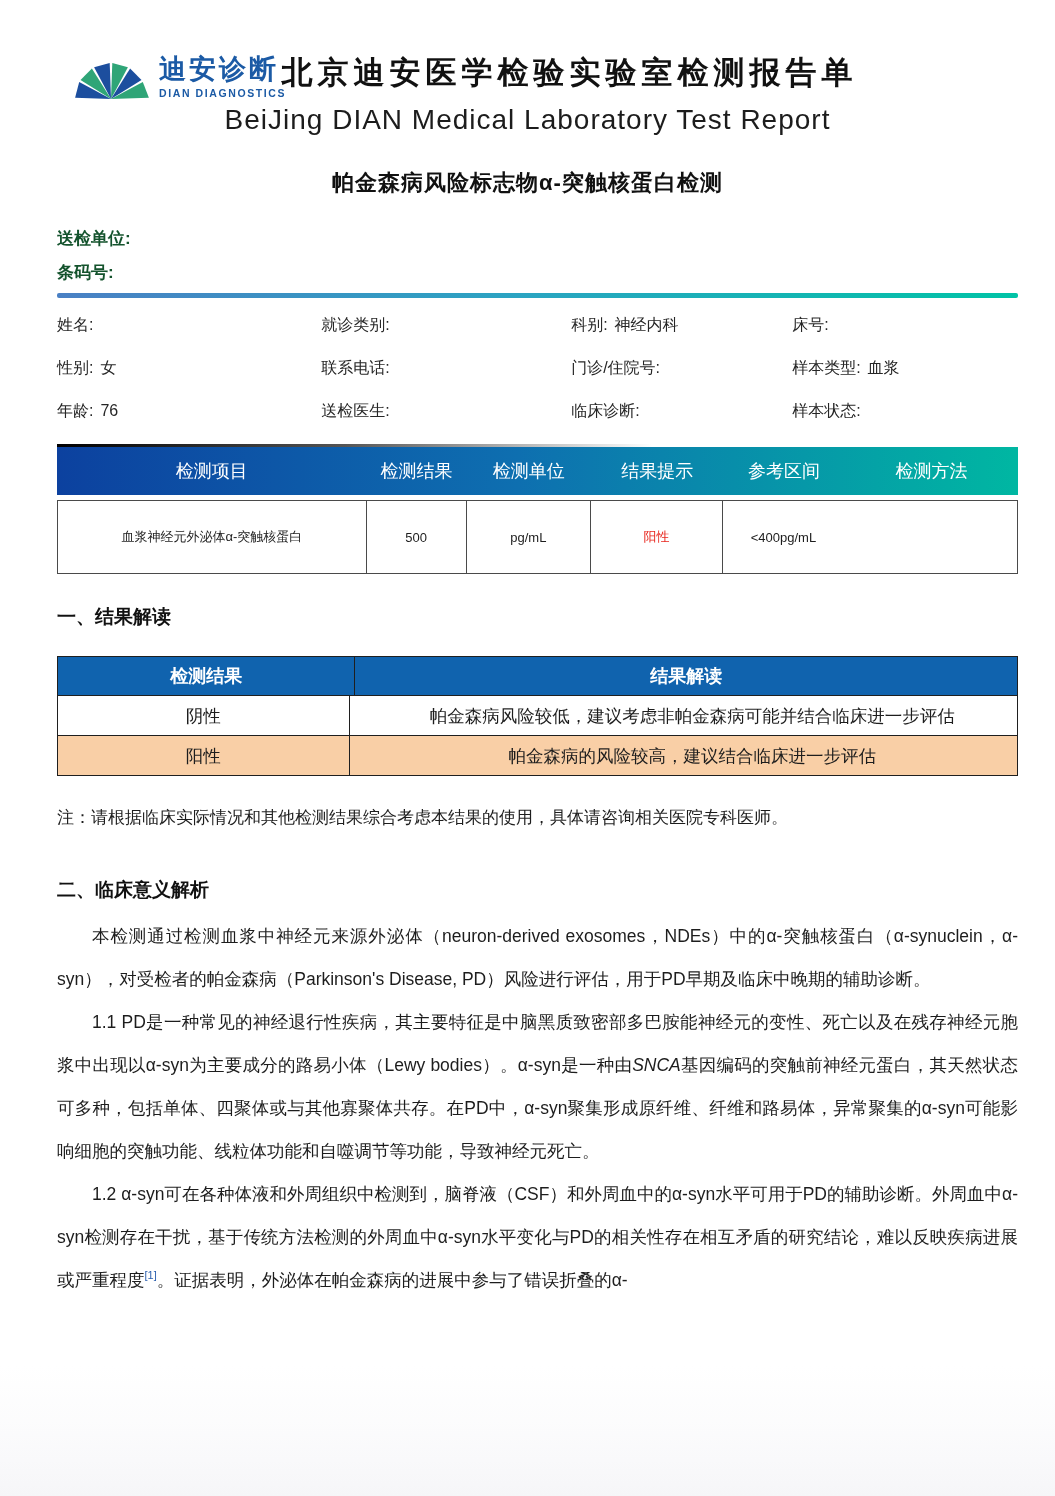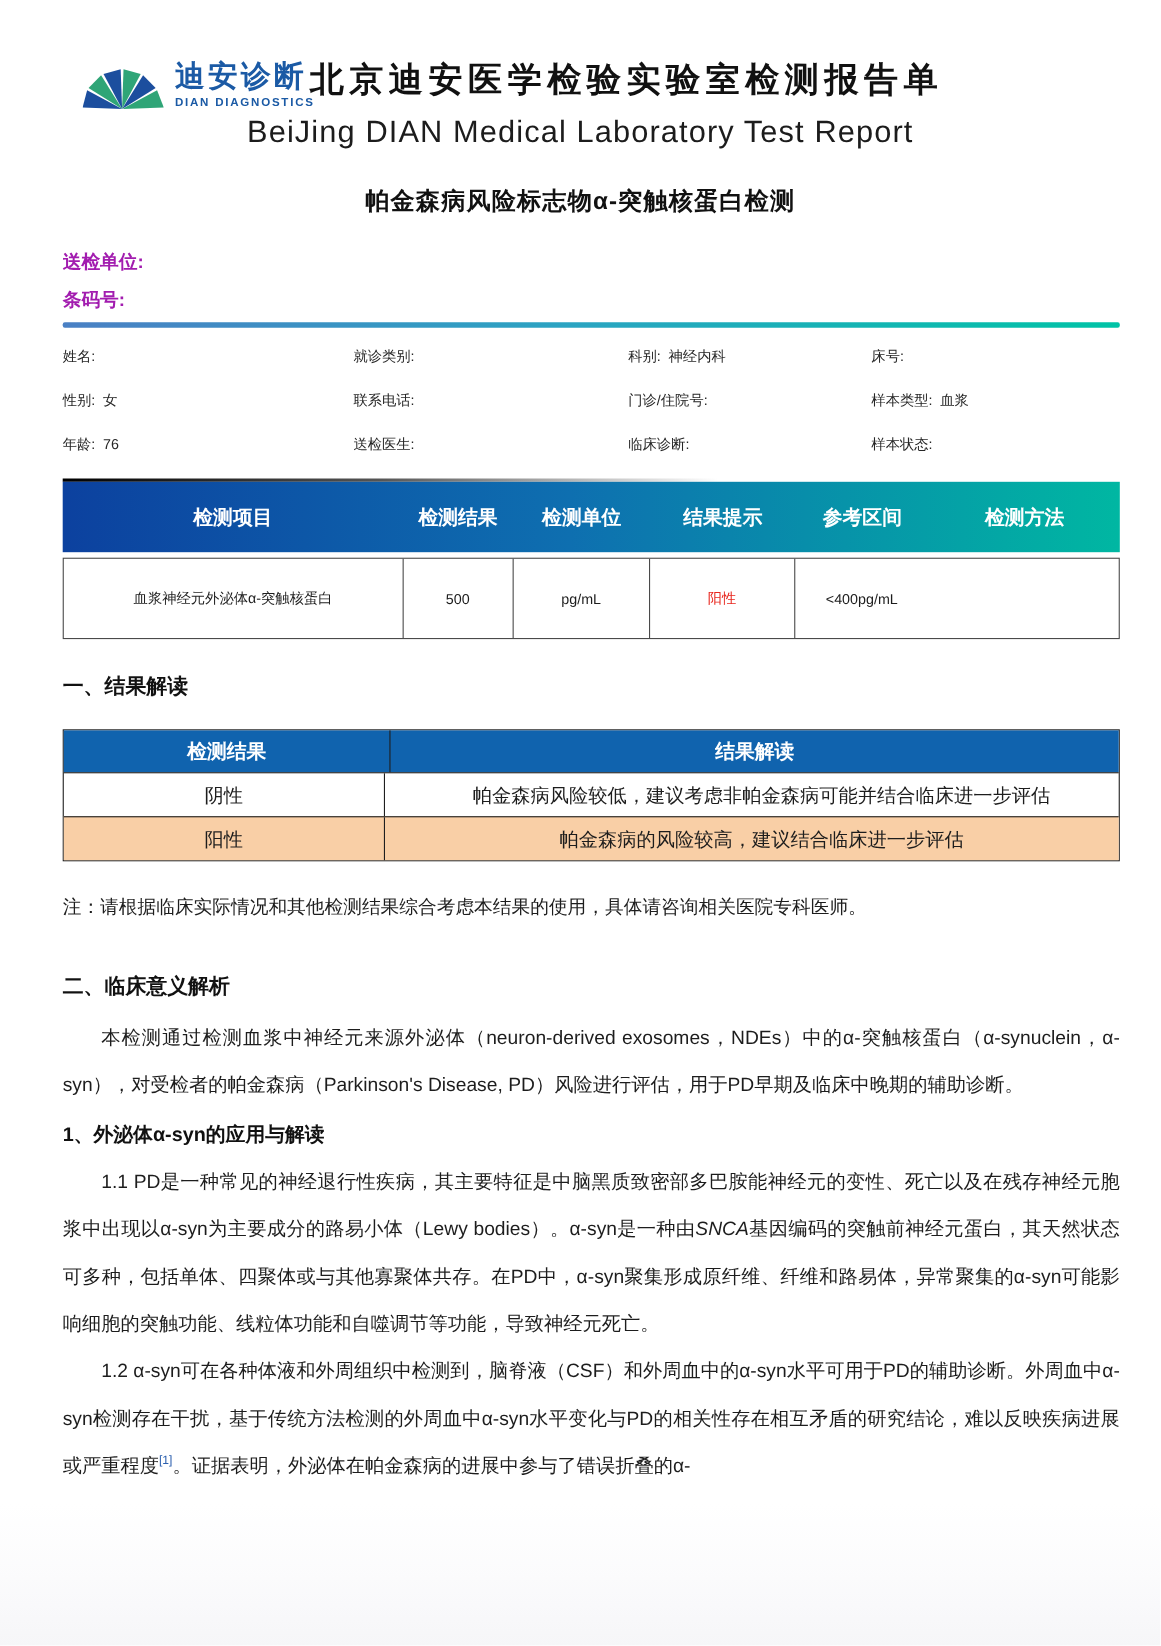--- a/index.html
+++ b/index.html
@@ -15,35 +15,35 @@
   .header { position:relative; padding-top:52px; }
   .logo { position:absolute; left:75px; top:55px; display:flex; align-items:flex-start; gap:10px; }
   .logo svg { display:block; }
   .logo-cn { font-size:27px; font-weight:bold; color:#1b5aa5; letter-spacing:3px; line-height:1.1; }
   .logo-en { font-size:10.5px; font-weight:bold; color:#1b5aa5; letter-spacing:1.6px; margin-top:2px;text-align:center; }
   .title-cn { text-align:center; font-size:31px; font-weight:bold; color:#111; letter-spacing:5px; transform:translateX(42px); }
   .title-en { text-align:center; font-size:28px; color:#1c1c1c; letter-spacing:1px; margin-top:10px; }
   .subtitle { text-align:center; font-size:22px; font-weight:bold; color:#111; letter-spacing:1px; margin-top:32px; }
 
   
-  .meta { margin-top:24px; font-size:17px; font-weight:bold; color:#a21caf; }
+  .meta { margin-top:24px; font-size:17px; font-weight:bold; color:#14532d; }
   .meta-row { line-height:34px; }
   .divider { height:5px; margin-top:3px; border-radius:2px;
     background:linear-gradient(90deg,#4a80c4,#2ba4c2 48%,#00c3a6); }
 
   
-  .patient { display:flex; flex-wrap:wrap; margin-top:6px; font-size:13px; color:#262626; }
+  .patient { display:flex; flex-wrap:wrap; margin-top:6px; font-size:16px; color:#262626; }
   .pcell { padding:11px 0; white-space:nowrap; }
   .pw1 { width:27.5%; } .pw2 { width:26%; } .pw3 { width:23%; } .pw4 { width:23.5%; }
   .pvalue { margin-left:7px; }
 
   
   .results { margin-top:11px; }
   .rt-topline { height:3px; background:linear-gradient(90deg,#000 0%,#555 30%,rgba(255,255,255,0) 62%); }
-  .rt-header { display:flex; height:64px; align-items:center; color:#fff; font-weight:bold; font-size:18px;
+  .rt-header { display:flex; height:48px; align-items:center; color:#fff; font-weight:normal; font-size:18px;
     background:linear-gradient(90deg,#0c419f 0%,#0e6fb0 48%,#00b7a2 100%); }
   .rt-body { display:flex; margin-top:5px; border:1px solid #4a4a4a; min-height:74px; font-size:13px; color:#1d1d1d; }
   .cell { display:flex; align-items:center; justify-content:center; text-align:center; padding:4px 6px; }
   .rc1{width:32.2%;} .rc2{width:10.4%;} .rc3{width:13%;} .rc4{width:13.7%;} .rc5{width:12.7%;} .rc6{width:18%;}
   .rt-body .cell { border-right:1px solid #4a4a4a; }
   .rt-body .cell:last-child { border-right:none; }
   .flag-positive { color:#e8261d; }
 
   
   .section-h { font-size:19px; font-weight:bold; color:#111; }
@@ -170,21 +170,20 @@
         <div class="it-c2">帕金森病的风险较高，建议结合临床进一步评估</div>
       </div>
     </div>
 
     <div class="note">注：请根据临床实际情况和其他检测结果综合考虑本结果的使用，具体请咨询相关医院专科医师。</div>
 
     <div class="section-h s2">二、临床意义解析</div>
 
     <div class="para indent intro">本检测通过检测血浆中神经元来源外泌体（neuron-derived exosomes，NDEs）中的α-突触核蛋白（α-synuclein，α-syn），对受检者的帕金森病（Parkinson's Disease, PD）风险进行评估，用于PD早期及临床中晚期的辅助诊断。</div>
 
-    <div class="sub-h">1、外泌体α-syn的应用与解读</div>
 
     <div class="para indent"><span>1.1 PD是一种常见的神经退行性疾病，其主要特征是中脑黑质致密部多巴胺能神经元的变性、死亡以及在残存神经元胞浆中出现以α-syn为主要成分的路易小体（Lewy bodies）。α-syn是一种由</span><i>SNCA</i><span>基因编码的突触前神经元蛋白，其天然状态可多种，包括单体、四聚体或与其他寡聚体共存。在PD中，α-syn聚集形成原纤维、纤维和路易体，异常聚集的α-syn可能影响细胞的突触功能、线粒体功能和自噬调节等功能，导致神经元死亡。</span></div>
 
     <div class="para indent"><span>1.2  α-syn可在各种体液和外周组织中检测到，脑脊液（CSF）和外周血中的α-syn水平可用于PD的辅助诊断。外周血中α-syn检测存在干扰，基于传统方法检测的外周血中α-syn水平变化与PD的相关性存在相互矛盾的研究结论，难以反映疾病进展或严重程度</span><sup class="ref">[1]</sup><span>。证据表明，外泌体在帕金森病的进展中参与了错误折叠的α-</span></div>
 
   </div>
 
   <div class="fade"></div>
 </div>
 

